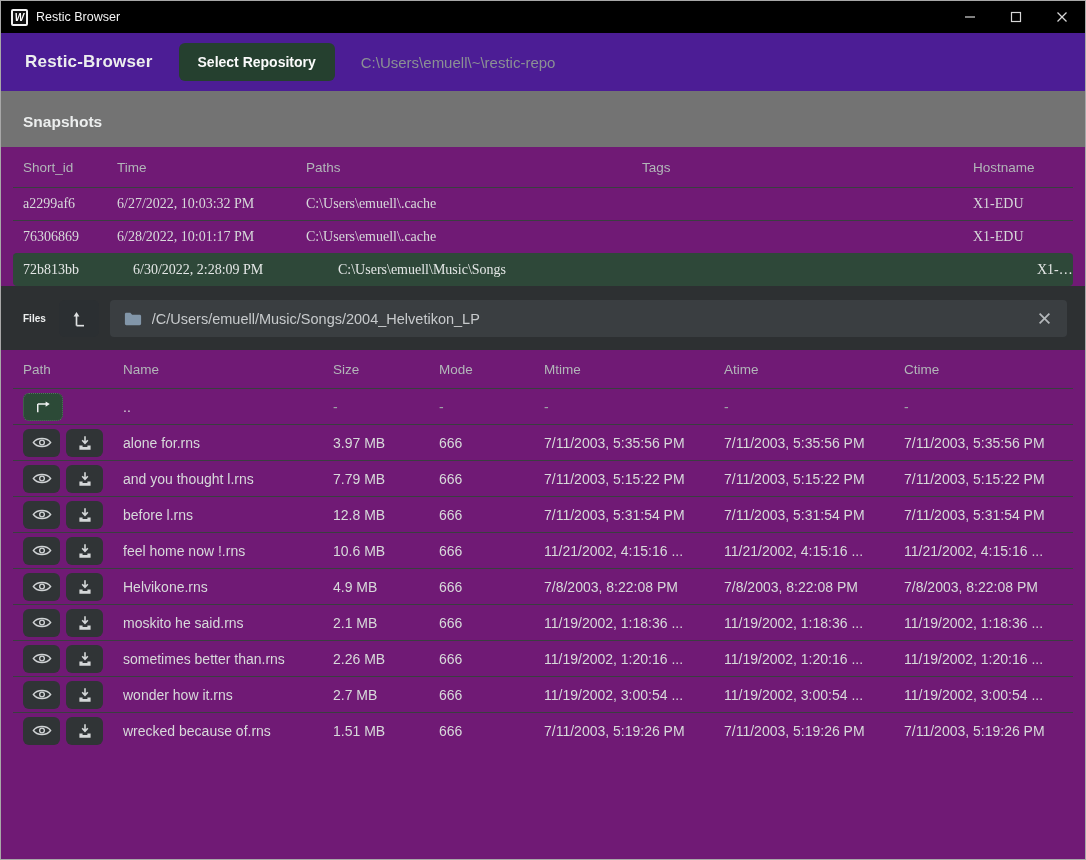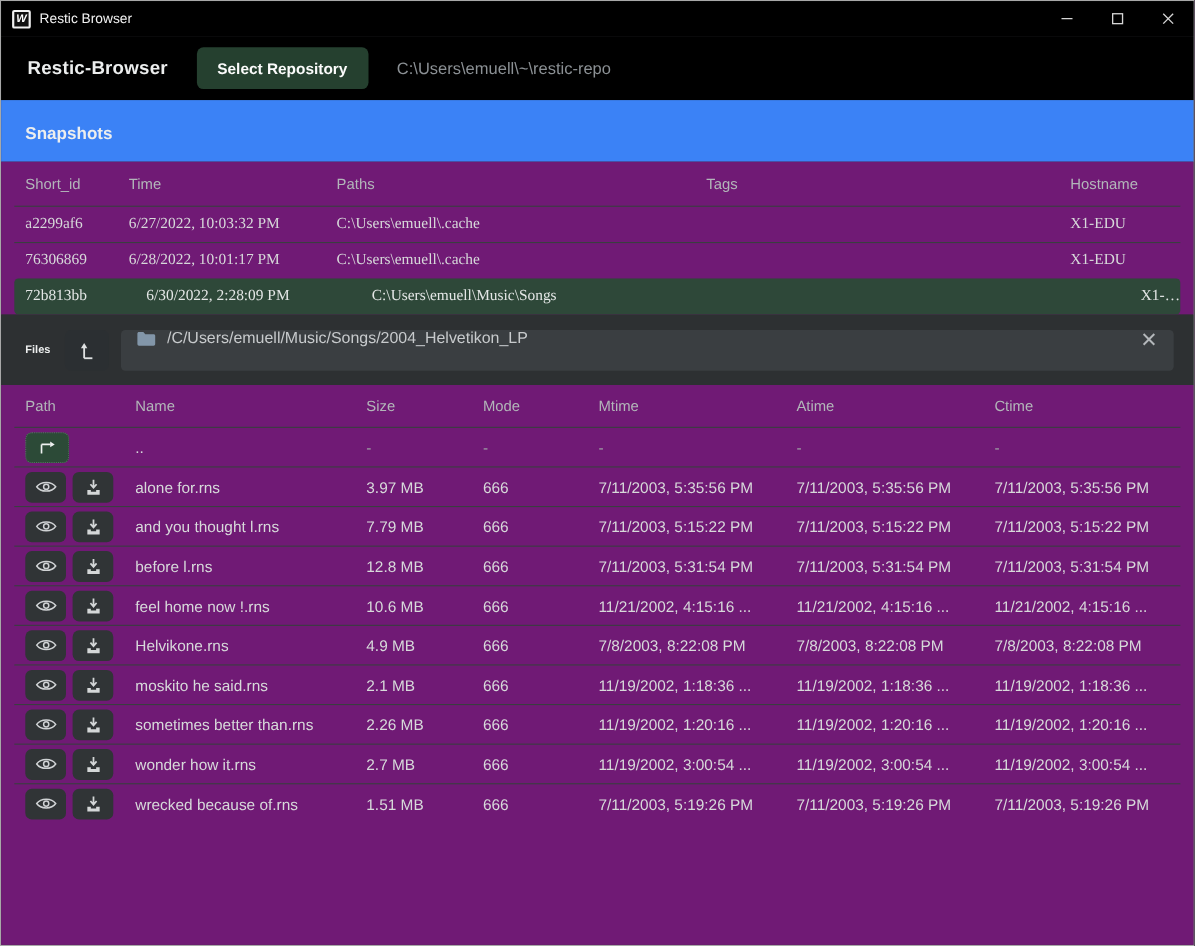--- a/index.html
+++ b/index.html
@@ -29,34 +29,34 @@
   .titlebar .spacer { flex: 1; }
   .win-btn {
     width: 46px; height: 32px; display: flex; align-items: center; justify-content: center;
     background: transparent; border: none; cursor: pointer;
   }
   .win-btn svg { stroke: #d6d6d6; stroke-width: 1.2; fill: none; }
 
   
   .header {
     height: 58px; display: flex; align-items: center; gap: 26px;
-    padding: 0 24px; background: #000000; flex: 0 0 auto;
+    padding: 0 24px; background: #4c1d95; flex: 0 0 auto;
   }
   .header .app-title { font-size: 17px; font-weight: bold; color: #eceeee; letter-spacing: .2px; }
   .select-repo-btn {
     background: #25402f; color: #fbfbfb; font-weight: bold; font-size: 14px;
     border: none; border-radius: 6px; padding: 11px 19px; cursor: pointer;
     font-family: inherit;
   }
   .repo-path { color: #8b9094; font-size: 15px; }
 
   
   .section-heading {
     padding: 22px 22px 16px; font-size: 15.5px; font-weight: bold; color: #eceeee;
-    background: #3b82f6;
+    background: #737373;
   }
 
   
   .table { background: #701a75; }
   .t-head { color: #b2b6b9; font-size: 13.5px; }
   .t-row, .t-head { display: grid; align-items: center; margin: 0 12px; }
   .t-row { border-top: 1px solid #3a3e40; font-size: 14px; color: #d7d9da; }
   .t-head { border-top: none; }
   .cell { padding-left: 10px; white-space: nowrap; overflow: hidden; text-overflow: ellipsis; }
 
@@ -73,21 +73,21 @@
     display: flex; align-items: center; gap: 11px;
     padding: 14px 18px 13px 22px; background: #2d3032; flex: 0 0 auto;
   }
   .files-label { font-size: 10px; font-weight: bold; color: #eceeee; margin-right: 2px; }
   .up-root-btn {
     width: 40px; height: 37px; background: #2b2f32; border: none; border-radius: 6px;
     display: flex; align-items: center; justify-content: center; cursor: pointer;
   }
   .breadcrumb {
     flex: 1; height: 37px; background: #3a3e41; border-radius: 4px;
-    display: flex; align-items: flex-start; gap: 10px; padding: 0 14px;
+    display: flex; align-items: center; gap: 10px; padding: 0 14px;
   }
   .breadcrumb .path-text { flex: 1; color: #c7cacc; font-size: 14.5px; white-space: nowrap; overflow: hidden; }
   .breadcrumb .close-btn {
     background: transparent; border: none; cursor: pointer; padding: 2px;
     display: flex; align-items: center;
   }
 
   
   .files-table { flex: 1 1 auto; }
   .file-grid { grid-template-columns: 100px 210px 106px 105px 180px 180px 1fr; }

